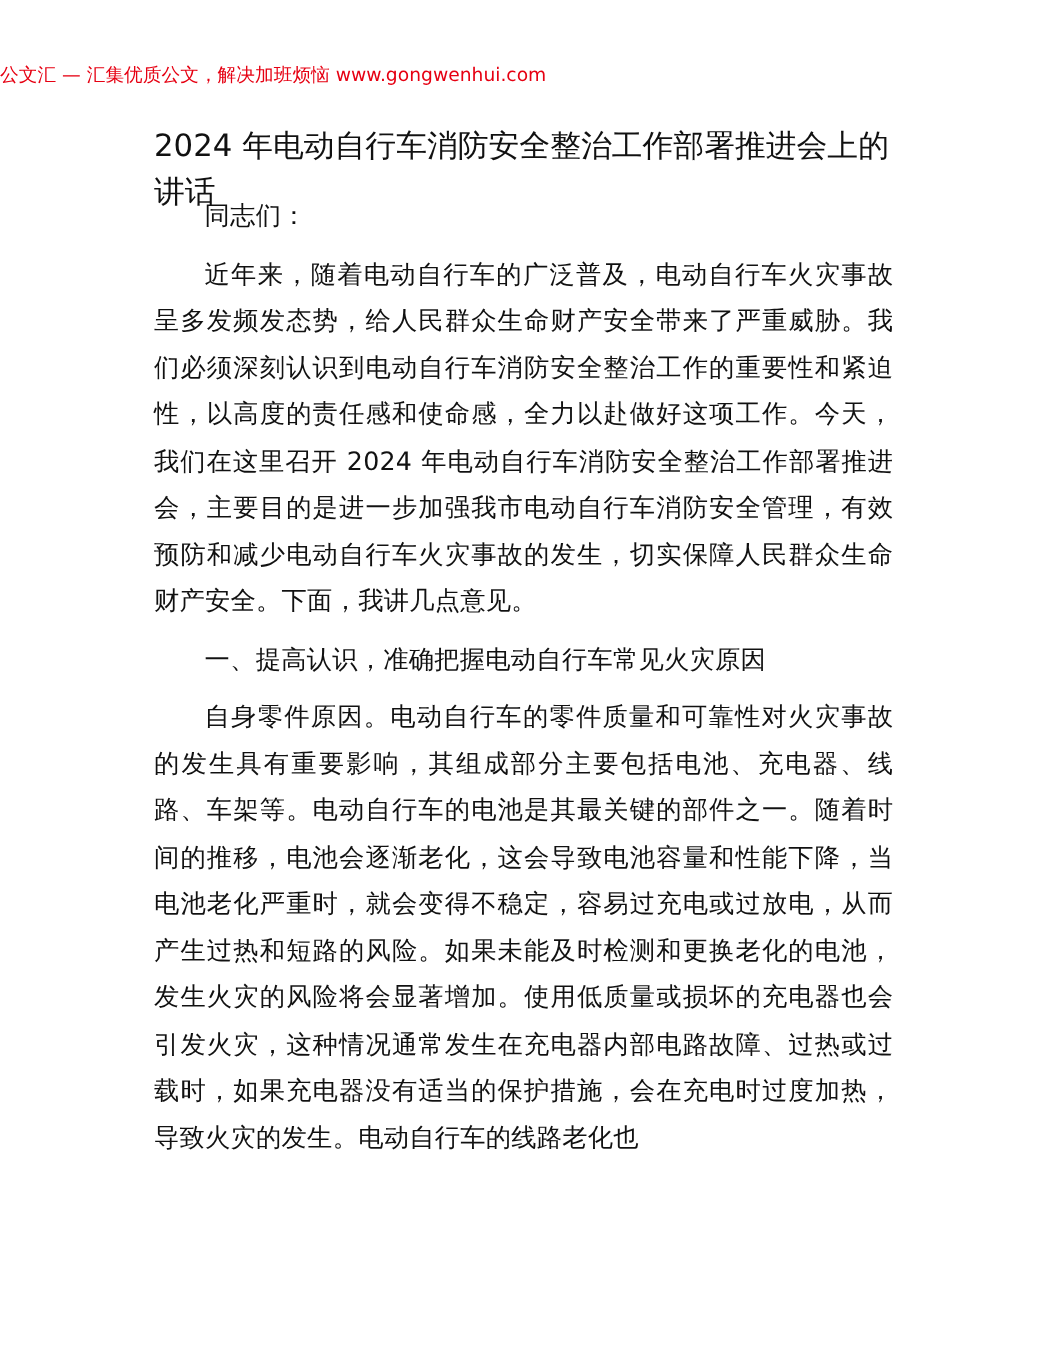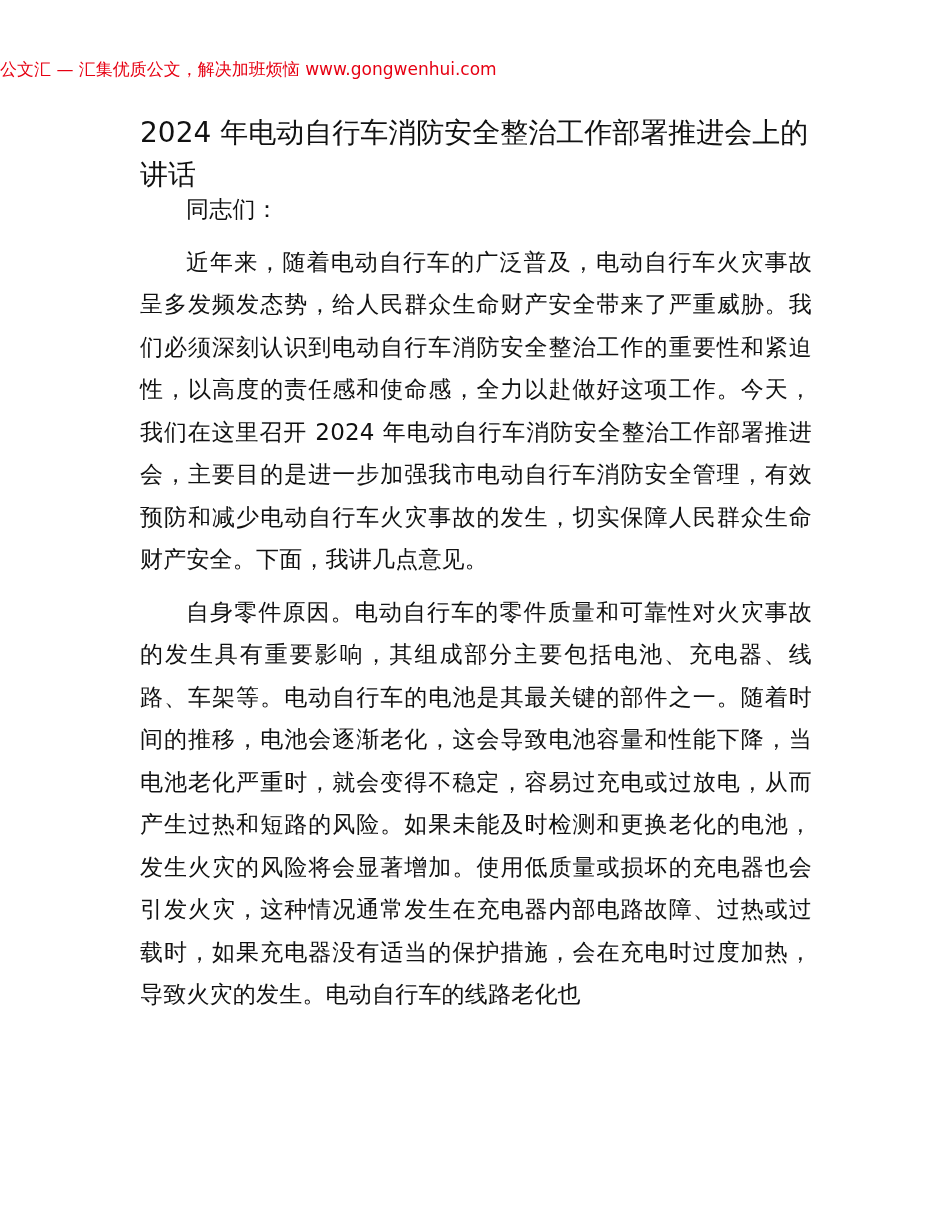--- a/index.html
+++ b/index.html
@@ -2,29 +2,30 @@
 <html><head>
   <meta charset="utf-8">
   <style>
     html, body { margin: 0; padding: 0; background: #ffffff; }
     body { width: 950px; height: 1230px; position: relative; overflow: hidden;
            font-family: "DejaVu Sans", "Liberation Sans", sans-serif; color: #111111; }
     .header { position: absolute; top: 57px; left: 0; width: 950px; 
               font-size: 17px; color: #e60012; line-height: 24px; }
     .title { position: absolute; top: 112px; left: 140px; width: 670px; text-align: left;
              font-size: 28px; line-height: 42px; color: #111; letter-spacing: 0px; }
-    .body { position: absolute; top: 188px; left: 140px; width: 672px; }
+    .body { position: absolute; top: 176px; left: 140px; width: 672px; }
     .para { font-size: 23px; line-height: 42.5px; margin: 0; text-align: justify;
             text-indent: 2em; letter-spacing: 0.2px; }
     .para.salutation { margin-bottom: 0; }
   </style>
 </head>
 <body>
 
 <div class="header">公文汇 — 汇集优质公文，解决加班烦恼 www.gongwenhui.com</div>
 
 <div class="title">2024 年电动自行车消防安全整治工作部署推进会上的讲话</div>
 
 <div class="body">
   <p class="para salutation" style="margin-bottom:10px;">同志们：</p>
   <p class="para" style="margin-bottom:10px;">近年来，随着电动自行车的广泛普及，电动自行车火灾事故呈多发频发态势，给人民群众生命财产安全带来了严重威胁。我们必须深刻认识到电动自行车消防安全整治工作的重要性和紧迫性，以高度的责任感和使命感，全力以赴做好这项工作。今天，我们在这里召开 2024 年电动自行车消防安全整治工作部署推进会，主要目的是进一步加强我市电动自行车消防安全管理，有效预防和减少电动自行车火灾事故的发生，切实保障人民群众生命财产安全。下面，我讲几点意见。</p>
+  <p class="para" style="margin-bottom:10px;">一、提高认识，准确把握电动自行车常见火灾原因</p>
   <p class="para">自身零件原因。电动自行车的零件质量和可靠性对火灾事故的发生具有重要影响，其组成部分主要包括电池、充电器、线路、车架等。电动自行车的电池是其最关键的部件之一。随着时间的推移，电池会逐渐老化，这会导致电池容量和性能下降，当电池老化严重时，就会变得不稳定，容易过充电或过放电，从而产生过热和短路的风险。如果未能及时检测和更换老化的电池，发生火灾的风险将会显著增加。使用低质量或损坏的充电器也会引发火灾，这种情况通常发生在充电器内部电路故障、过热或过载时，如果充电器没有适当的保护措施，会在充电时过度加热，导致火灾的发生。电动自行车的线路老化也</p>
 </div>
 
 </body></html>

